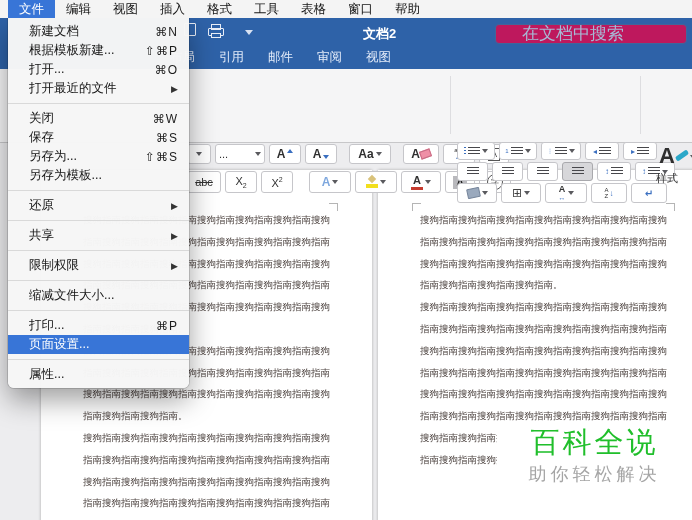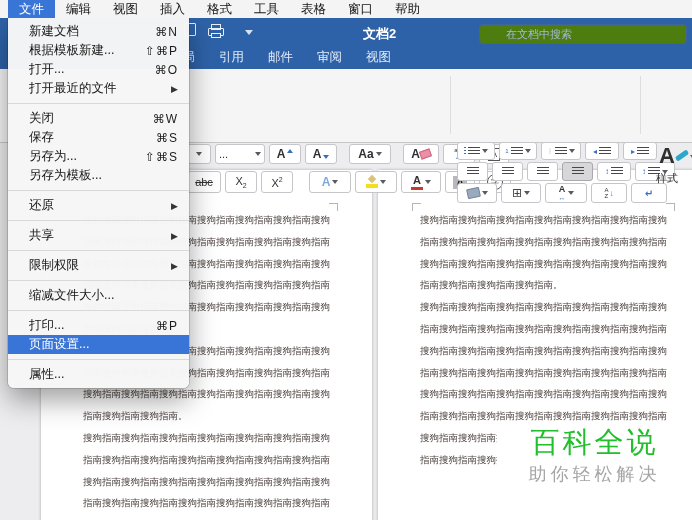--- a/index.html
+++ b/index.html
@@ -15,22 +15,22 @@
             border-radius:0 0 6px 6px;box-shadow:0 12px 28px rgba(0,0,0,.38),0 0 0 1px rgba(0,0,0,.14);
             padding:4px 0;}
   .dd-row{height:19px;display:flex;align-items:center;padding:0 11px 0 21px;font-size:12.5px;color:#151515;}
   .dd-row .sc{margin-left:auto;font-size:12px;letter-spacing:1px;color:#1c1c1c;}
   .dd-row .arr{margin-left:auto;font-size:9px;color:#333;}
   .dd-row.hl{background:#3875d7;color:#fff;}
   .dd-sep{border-top:1px solid #d9d9d9;margin:5px 0;}
   
   .titlebar{position:absolute;left:0;top:18px;width:692px;height:29px;background:#2e62a8;z-index:10;}
   .doc-title{position:absolute;left:363px;top:7px;font-size:13px;color:#fff;font-weight:bold;}
-  .search{position:absolute;right:5px;top:6px;width:162px;height:18px;background:#4d7c0f;
-          border:1px solid #41659a;border-radius:4px;color:#d7e0ef;font-size:11px;padding:0 18px 0 26px;outline:none;}
+  .search{position:absolute;right:5px;top:6px;width:162px;height:18px;background:#be185d;
+          border:1px solid #41659a;border-radius:4px;color:#d7e0ef;font-size:17px;padding:0 2px 0 26px;outline:none;}
   .search::placeholder{color:#a7bad6;}
   .mag{position:absolute;right:150px;top:10px;width:7px;height:7px;border:1.5px solid #a9bcd8;border-radius:50%;}
   .mag:after{content:"";position:absolute;left:6px;top:7px;width:4px;height:1.5px;background:#a9bcd8;transform:rotate(45deg);}
   .mag-car{position:absolute;right:142px;top:13px;width:0;height:0;border-left:3px solid transparent;border-right:3px solid transparent;border-top:3px solid #a9bcd8;}
   .printer{position:absolute;left:208px;top:6px;width:16px;height:14px;}
   .printer .pp{position:absolute;left:3px;top:0;width:8px;height:4px;border:1px solid #e9eef7;}
   .printer .pb{position:absolute;left:0;top:4px;width:14px;height:6px;border:1px solid #e9eef7;border-radius:1px;}
   .printer .pt{position:absolute;left:3px;top:9px;width:8px;height:3px;border:1px solid #e9eef7;background:#2e62a8;}
   .tb-caret{position:absolute;left:245px;top:12px;width:0;height:0;border-left:4px solid transparent;border-right:4px solid transparent;border-top:5px solid #d8e2f2;}
   .part-ic{position:absolute;left:184px;top:5px;width:10px;height:11px;border:1px solid #e9eef7;border-radius:1px;}

